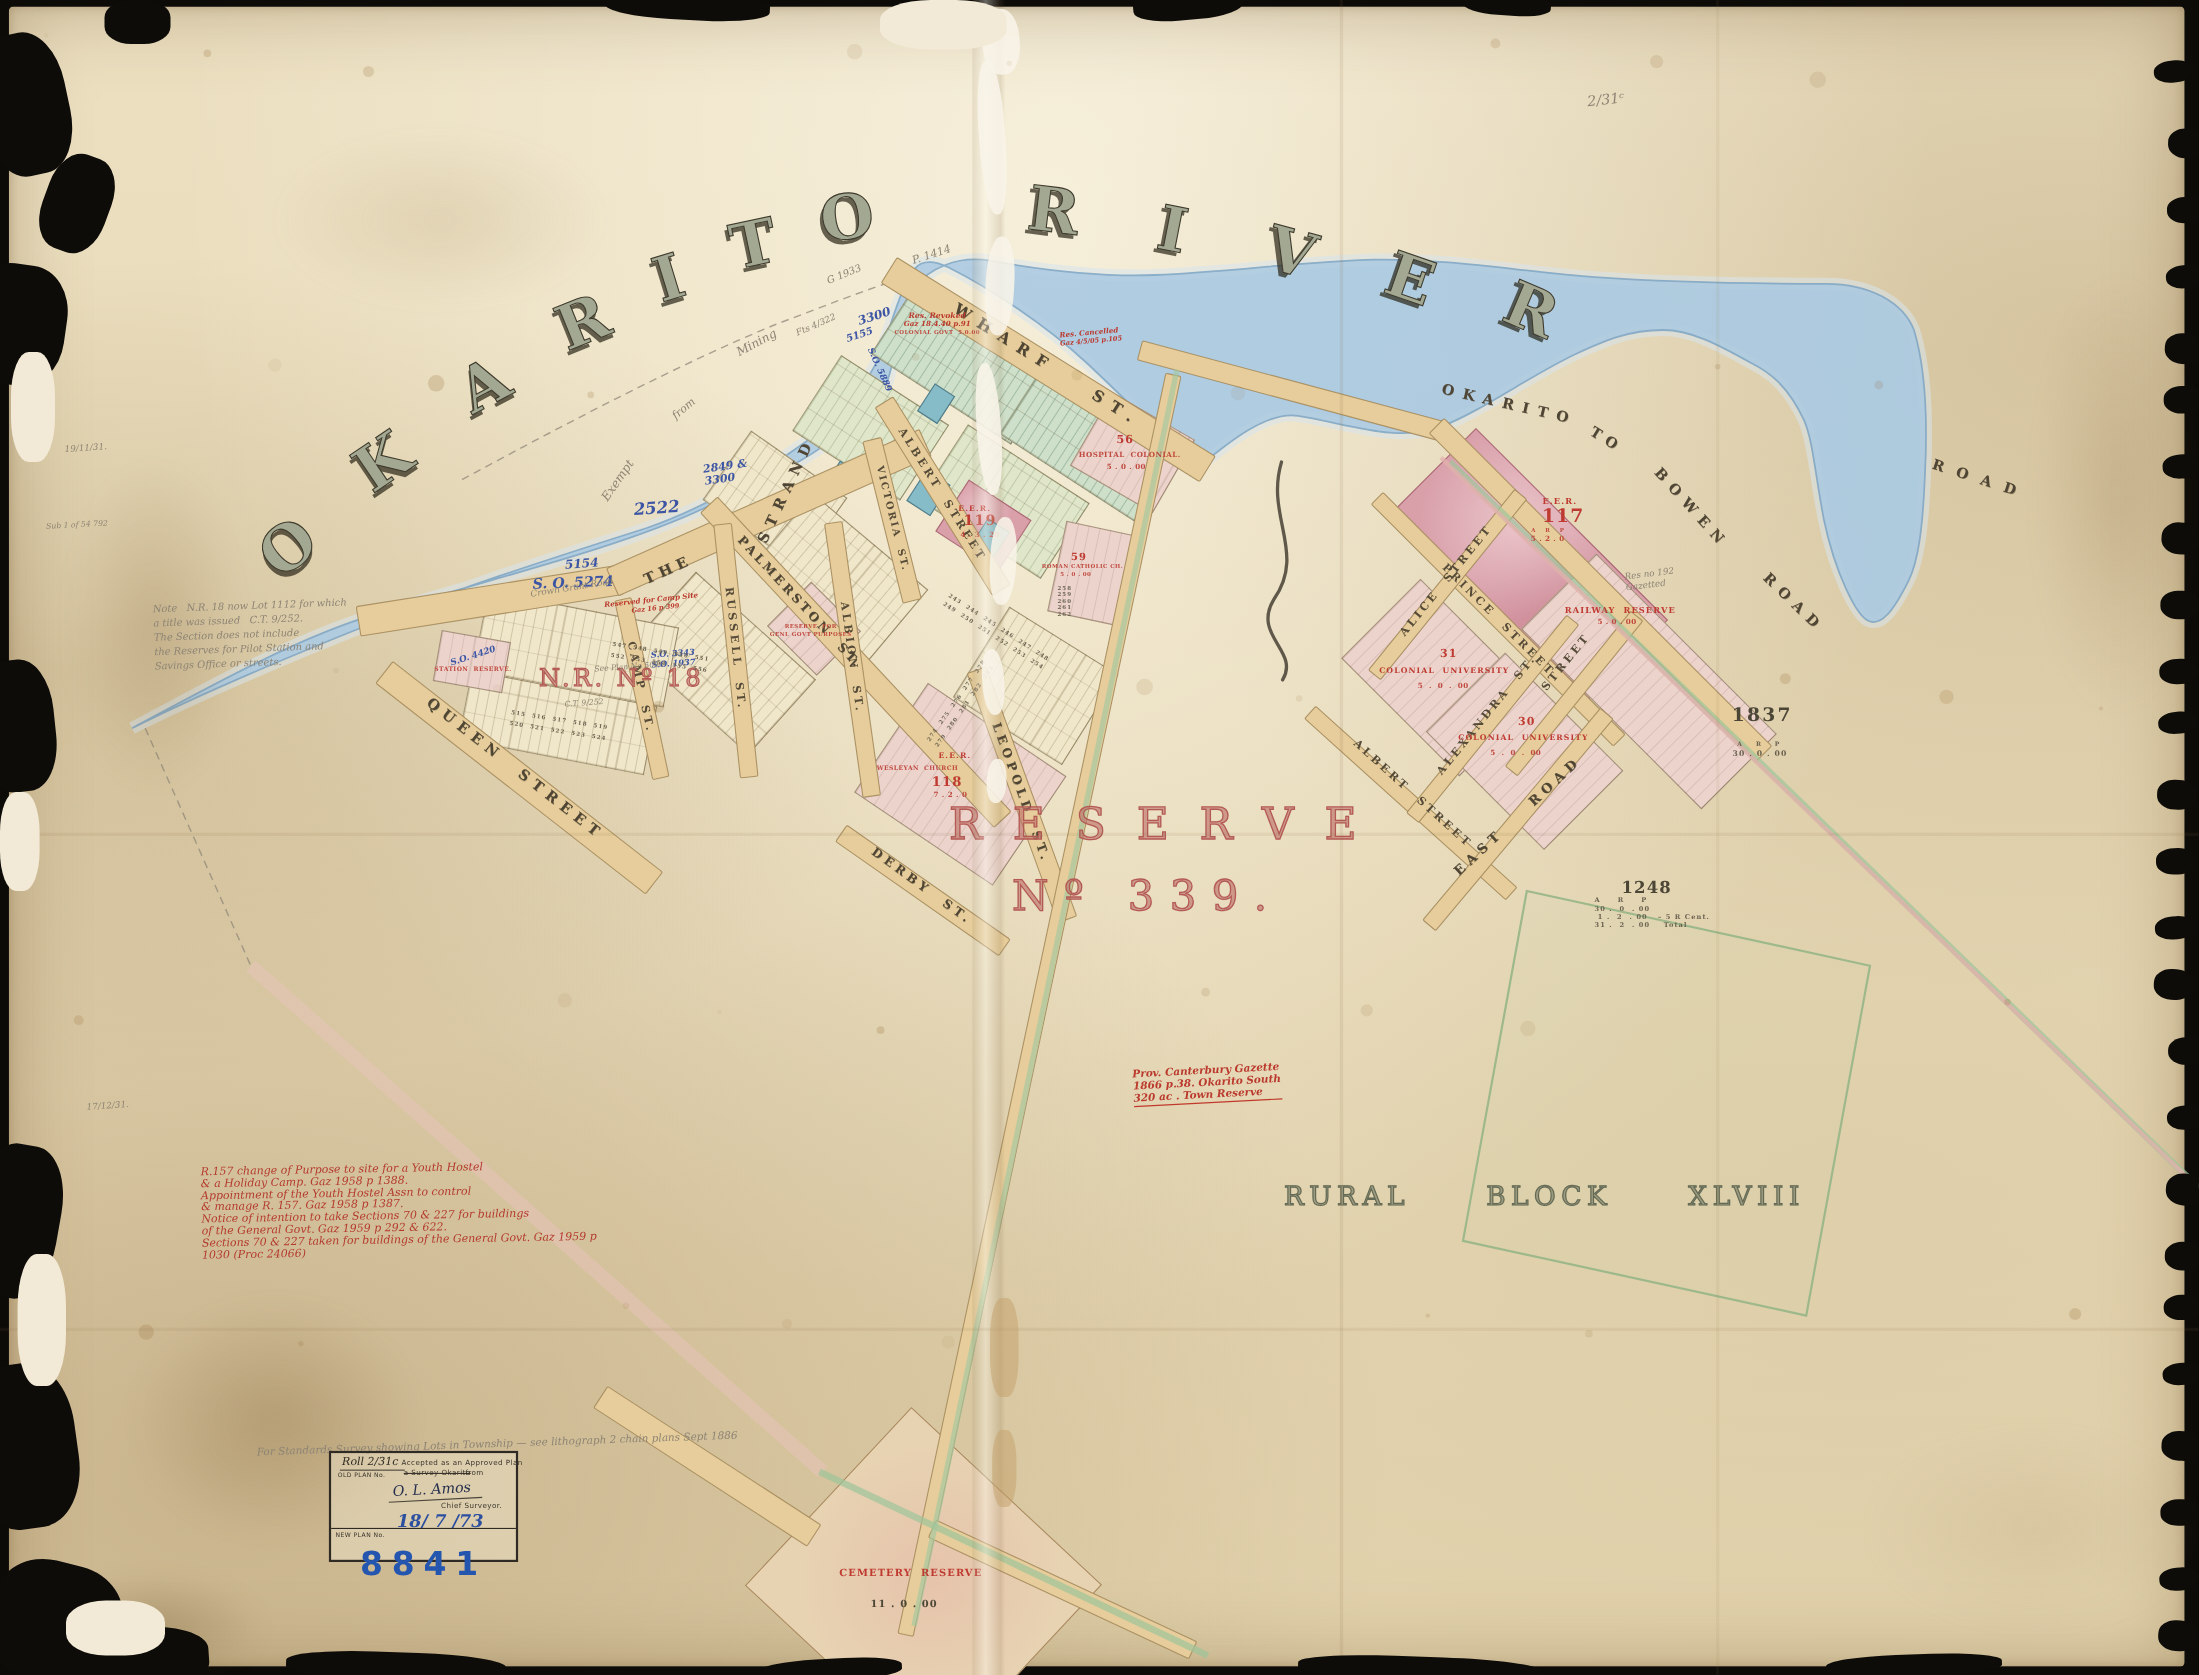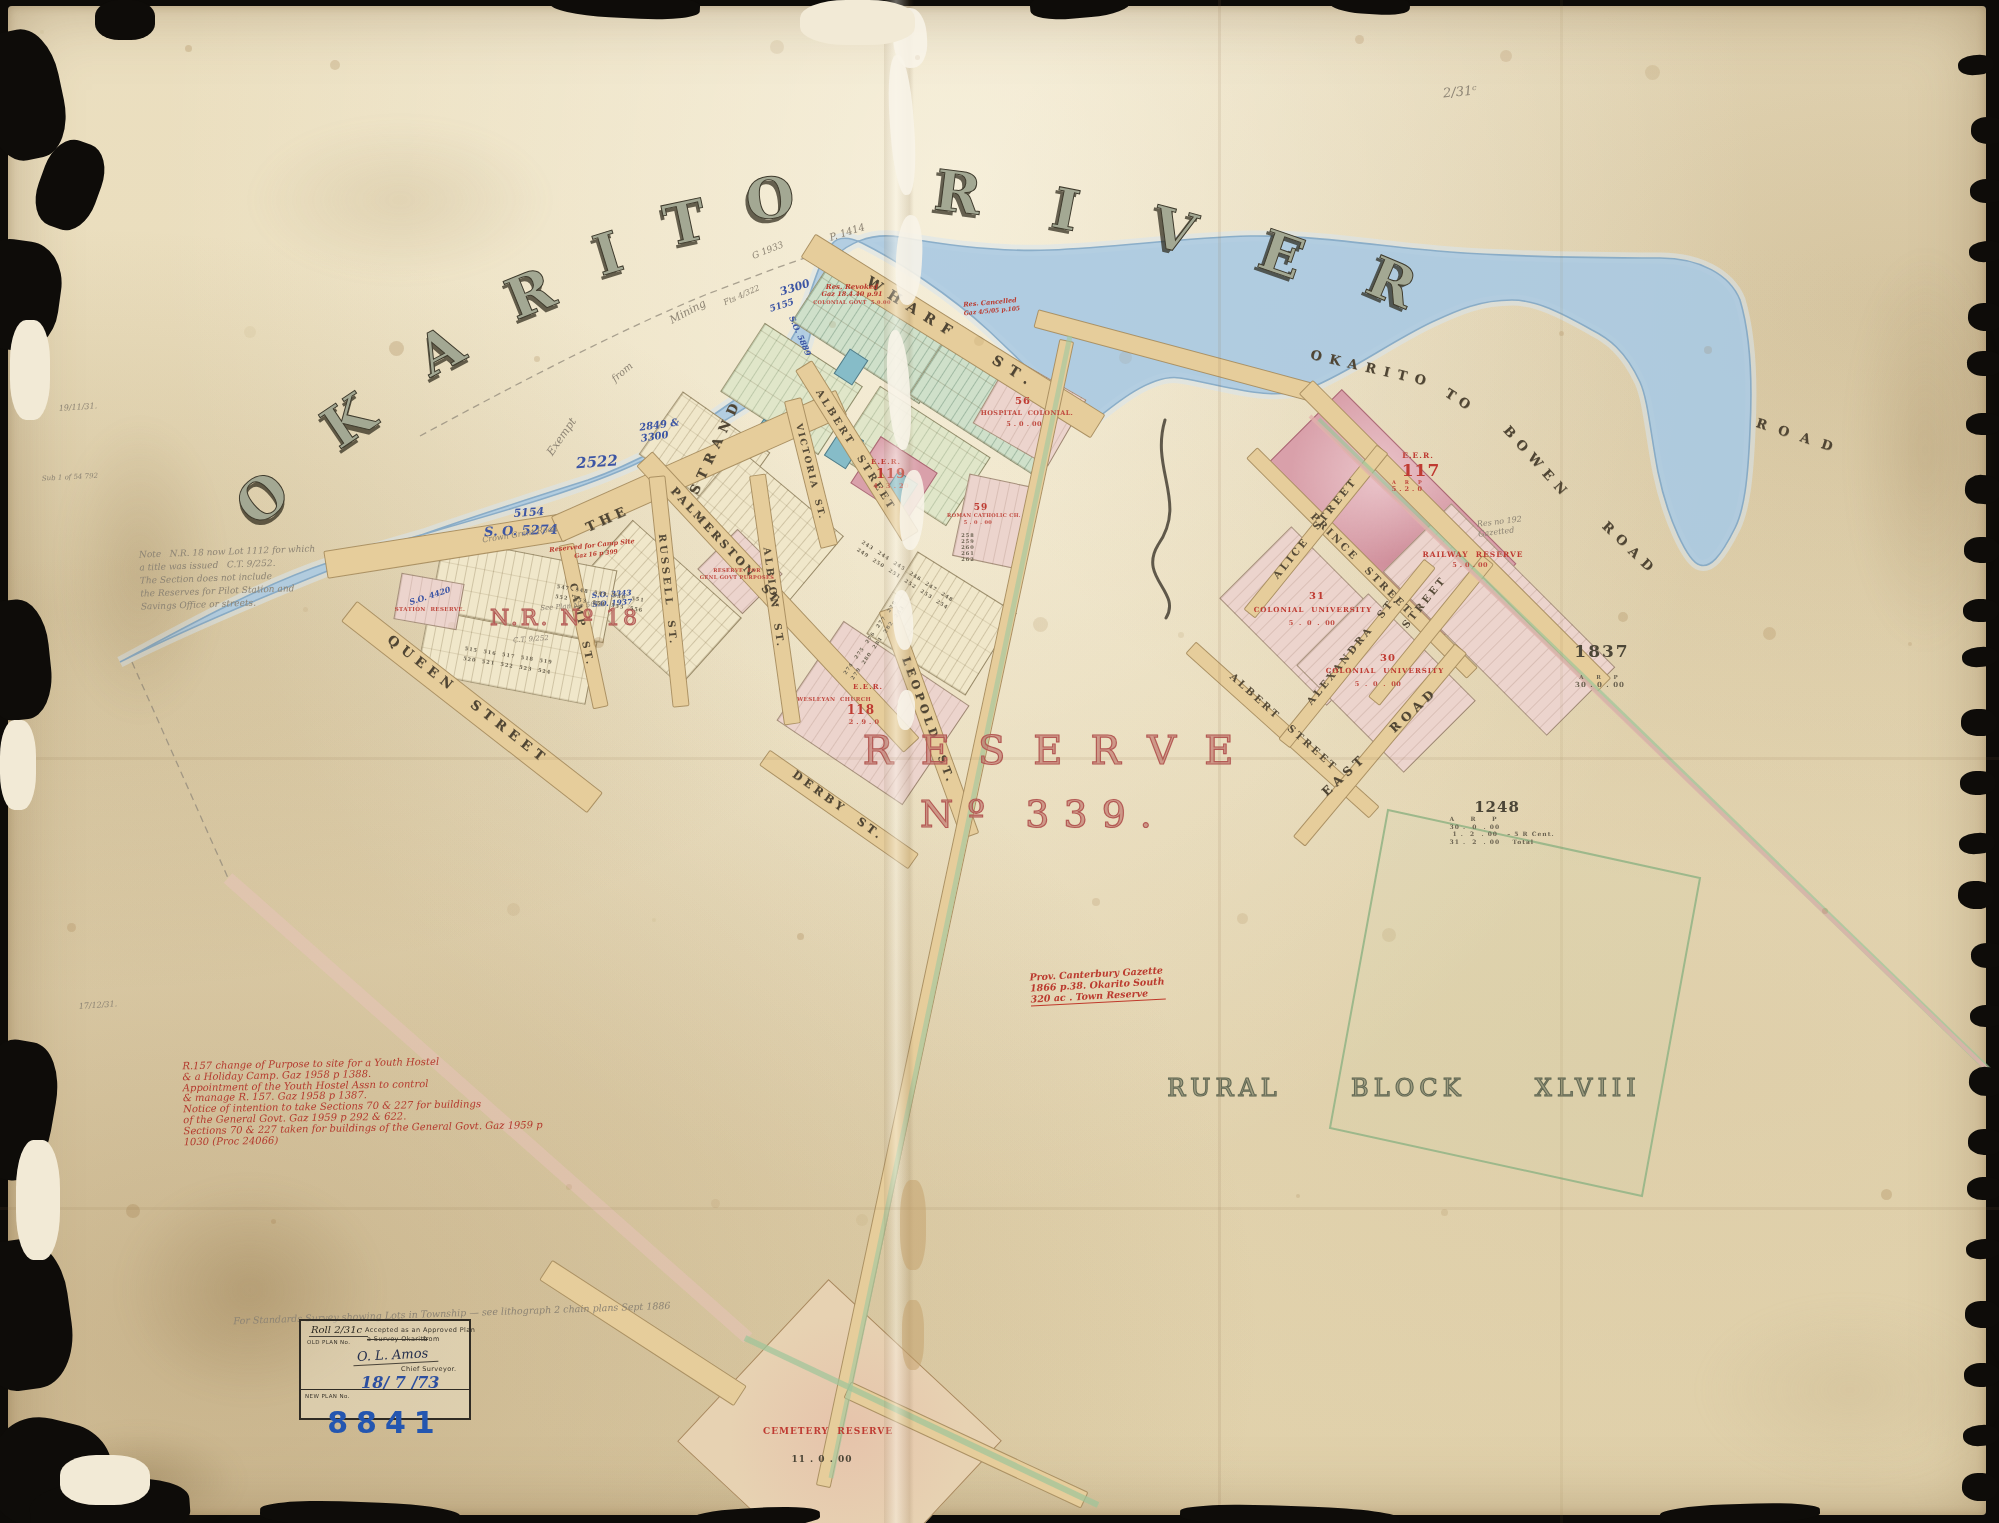--- a/index.html
+++ b/index.html
@@ -199,21 +199,21 @@
     <div class="lab hred" style="left: 1062px; top: 750px; transform: translate(-50%, -50%) rotate(0deg);">RESERVE</div>
     <div class="lab hred" style="left: 1043px; top: 815px; transform: translate(-50%, -50%) rotate(0deg); font-size: 38px; letter-spacing: 14px;">Nº 339.</div>
     <div class="lab hdark" style="left: 1404px; top: 1088px; transform: translate(-50%, -50%) rotate(0deg);">RURAL  BLOCK  XLVIII</div>
     <div class="lab hrednr" style="left: 565px; top: 618px; transform: translate(-50%, -50%) rotate(0deg);">N.R. Nº 18</div>
     <div class="lab red" style="left: 886px; top: 462px; transform: translate(-50%, -50%) rotate(0deg); font-size: 7px;">E.E.R.</div>
     <div class="lab red" style="left: 891px; top: 474px; transform: translate(-50%, -50%) rotate(0deg); font-size: 13px;">119</div>
     <div class="lab redtiny" style="left: 891px; top: 487px; transform: translate(-50%, -50%) rotate(0deg);">4 . 3 . 20</div>
     <div class="lab red" style="left: 868px; top: 687px; transform: translate(-50%, -50%) rotate(0deg); font-size: 7px;">E.E.R.</div>
     <div class="lab red" style="left: 861px; top: 711px; transform: translate(-50%, -50%) rotate(0deg); font-size: 12px;">118</div>
     <div class="lab redtiny" style="left: 834px; top: 699px; transform: translate(-50%, -50%) rotate(0deg); font-size: 5.5px;">WESLEYAN  CHURCH</div>
-    <div class="lab redtiny" style="left: 864px; top: 723px; transform: translate(-50%, -50%) rotate(0deg);">2 . 9 . 0</div>
+    <div class="lab redtiny" style="left: 864px; top: 723px; transform: translate(-50%, -50%) rotate(0deg);">7 . 2 . 0</div>
     <div class="lab red" style="left: 1023px; top: 400px; transform: translate(-50%, -50%) rotate(0deg); font-size: 10px;">56</div>
     <div class="lab redtiny" style="left: 1027px; top: 414px; transform: translate(-50%, -50%) rotate(0deg);">HOSPITAL  COLONIAL.</div>
     <div class="lab redtiny" style="left: 1024px; top: 425px; transform: translate(-50%, -50%) rotate(0deg);">5 . 0 . 00</div>
     <div class="lab red" style="left: 981px; top: 508px; transform: translate(-50%, -50%) rotate(0deg); font-size: 9px;">59</div>
     <div class="lab redtiny" style="left: 984px; top: 516px; transform: translate(-50%, -50%) rotate(0deg); font-size: 5px;">ROMAN CATHOLIC CH.</div>
     <div class="lab redtiny" style="left: 978px; top: 523px; transform: translate(-50%, -50%) rotate(0deg); font-size: 5px;">5 . 0 . 00</div>
     <div class="lab red" style="left: 1418px; top: 456px; transform: translate(-50%, -50%) rotate(0deg); font-size: 7.5px;">E.E.R.</div>
     <div class="lab red" style="left: 1421px; top: 470px; transform: translate(-50%, -50%) rotate(0deg); font-size: 17px;">117</div>
     <div class="lab redtiny" style="left: 1407px; top: 483px; transform: translate(-50%, -50%) rotate(0deg); font-size: 5px;">A    R    P</div>
     <div class="lab redtiny" style="left: 1407px; top: 490px; transform: translate(-50%, -50%) rotate(0deg);">5 . 2 . 0</div>

